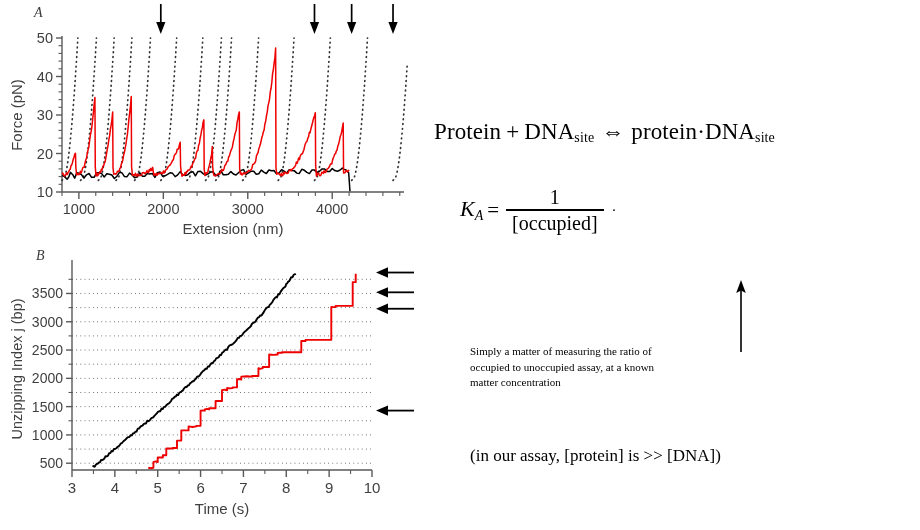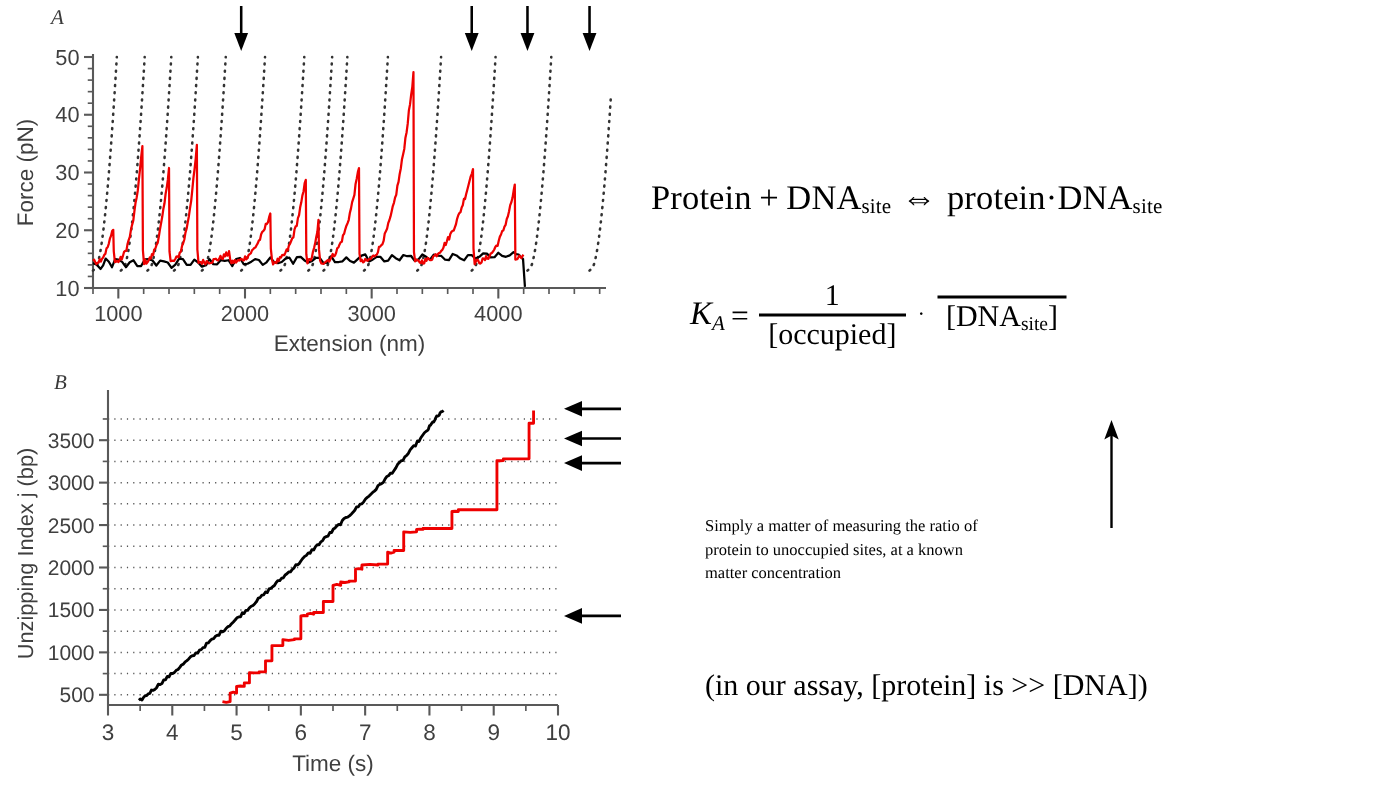--- a/index.html
+++ b/index.html
@@ -29,21 +29,21 @@
   #kaeq .eq{margin:0 7px 0 4px;font-size:21px;}
   #kaeq .dot{margin:0 8px;font-size:15px;}
   .frac{display:inline-flex;flex-direction:column;align-items:center;
         justify-content:center;line-height:1.12;}
   .frac .num{padding:0 6px 1px 6px;}
   .frac .den{padding:1px 6px 0 6px;}
   .bar{height:1.6px;background:#000;width:100%;}
   .sub{font-size:13px;vertical-align:-3px;}
 
   #note{left:470px;top:344px;width:360px;font-size:11px;line-height:1.43;}
-  #note2{left:470px;top:446px;width:360px;font-size:20px;}
+  #note2{left:470px;top:446px;width:360px;font-size:17px;}
 
   #uparrow{position:absolute;left:726px;top:280px;width:30px;height:72px;}
 
   svg{display:block;overflow:visible;}
   text{font-family:"Liberation Sans",sans-serif;fill:#3f3f3f;}
 </style>
 </head>
 <body>
 
 <div class="slide">
@@ -232,29 +232,28 @@
     <span class="frac">
       <span class="num">1</span>
       <span class="bar"></span>
       <span class="den">[occupied]</span>
     </span>
 
     <span class="dot">·</span>
 
     <span class="frac">
       <span class="bar"></span>
-      <span class="den"><span>[DNA</span><span class="sub">site</span><span>]</span></span>
     </span>
   </div>
 
   <svg id="uparrow" viewBox="0 0 30 72">
     <line x1="15" y1="72" x2="15" y2="9" stroke="#000" stroke-width="1.6"></line>
     <polygon points="15,0 10.2,13 15,10.4 19.8,13" fill="#000"></polygon>
   </svg>
 
   <div class="serifblk" id="note">
     <div>Simply a matter of measuring the ratio of</div>
-    <div>protein to unoccupied sites, at a known</div>
+    <div>occupied to unoccupied assay, at a known</div>
     <div>matter concentration</div>
   </div>
   <div class="serifblk" id="note2">(in our assay, [protein] is &gt;&gt; [DNA])</div>
 
 </div>
 
 </body></html>

